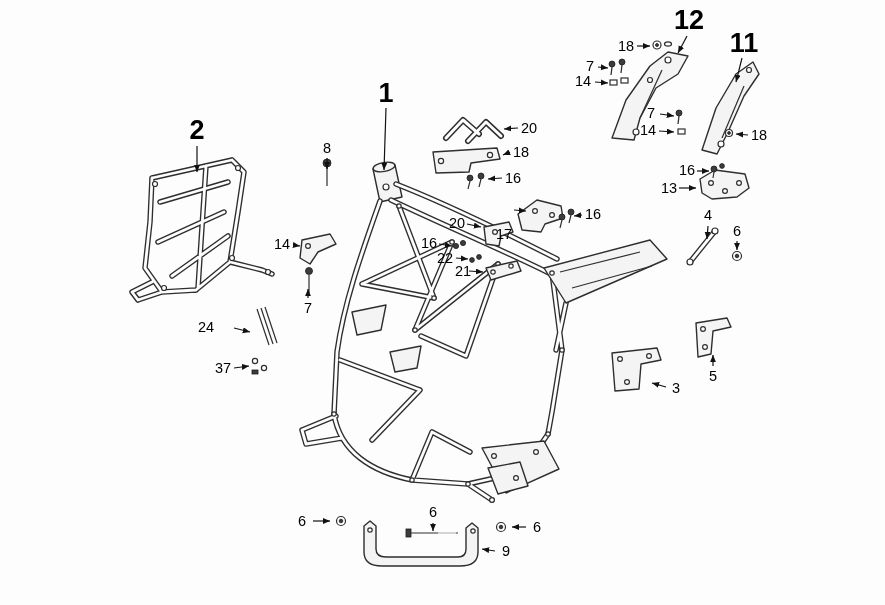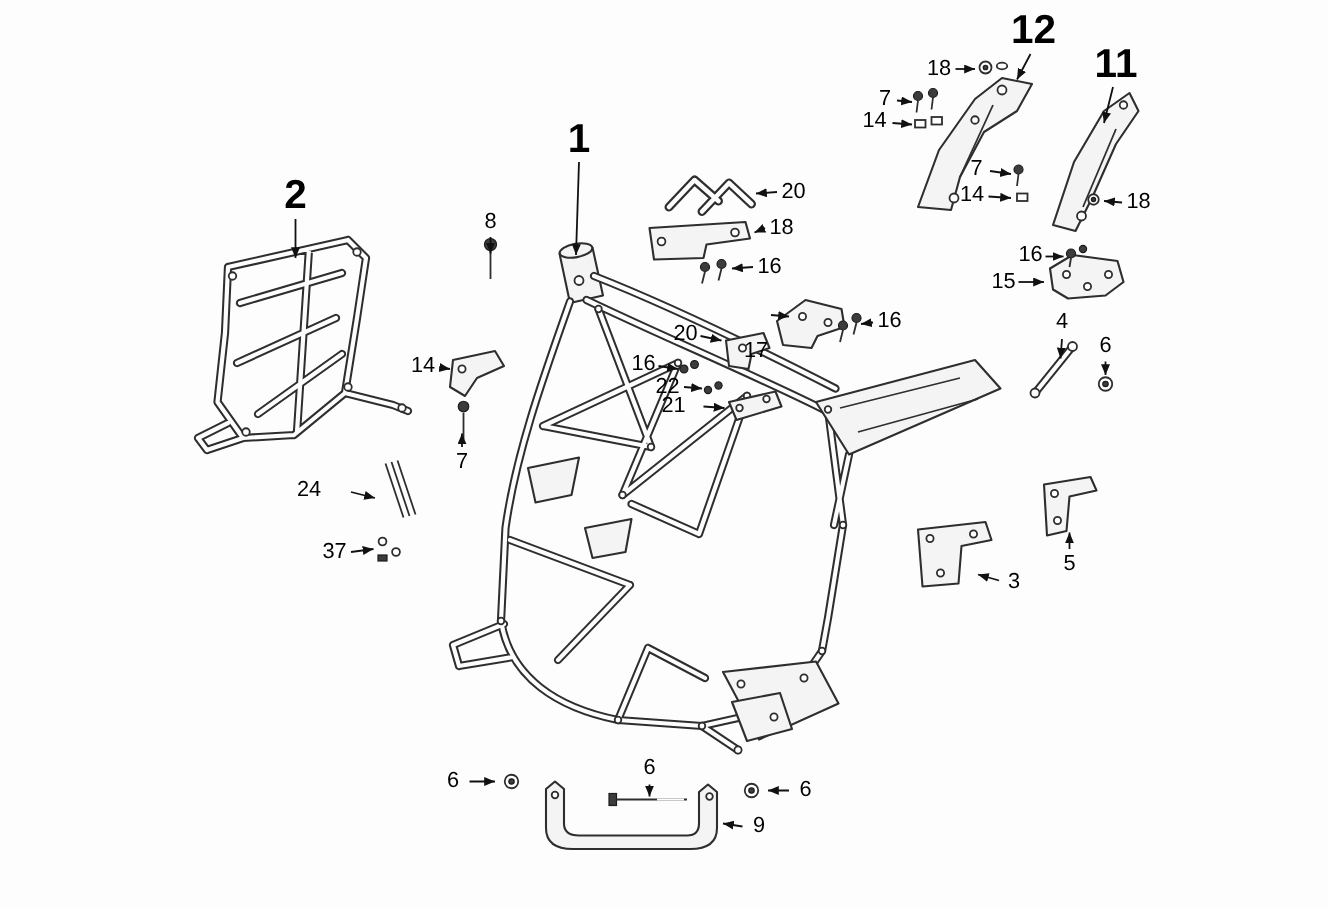--- a/index.html
+++ b/index.html
@@ -306,29 +306,29 @@
       <div class="callout" style="left: 590px; top: 66px;">7</div>
       <div class="callout" style="left: 583px; top: 81px;">14</div>
       <div class="callout" style="left: 529px; top: 128px;">20</div>
       <div class="callout" style="left: 521px; top: 152px;">18</div>
       <div class="callout" style="left: 513px; top: 178px;">16</div>
       <div class="callout" style="left: 327px; top: 148px;">8</div>
       <div class="callout" style="left: 651px; top: 113px;">7</div>
       <div class="callout" style="left: 648px; top: 130px;">14</div>
       <div class="callout" style="left: 759px; top: 135px;">18</div>
       <div class="callout" style="left: 687px; top: 170px;">16</div>
-      <div class="callout" style="left: 669px; top: 188px;">15</div>
+      <div class="callout" style="left: 669px; top: 188px;">13</div>
       <div class="callout" style="left: 504px; top: 210px; margin-top: 24px;">17</div>
       <div class="callout" style="left: 593px; top: 214px;">16</div>
       <div class="callout" style="left: 457px; top: 223px;">20</div>
       <div class="callout" style="left: 708px; top: 215px;">4</div>
       <div class="callout" style="left: 737px; top: 231px;">6</div>
       <div class="callout" style="left: 429px; top: 243px;">16</div>
       <div class="callout" style="left: 445px; top: 258px;">22</div>
-      <div class="callout" style="left: 449px; top: 271px; text-align: right;">21</div>
+      <div class="callout" style="left: 463px; top: 271px; text-align: right;">21</div>
       <div class="callout" style="left: 282px; top: 244px;">14</div>
       <div class="callout" style="left: 308px; top: 308px;">7</div>
       <div class="callout" style="left: 206px; top: 327px;">24</div>
       <div class="callout" style="left: 223px; top: 368px;">37</div>
       <div class="callout" style="left: 676px; top: 388px;">3</div>
       <div class="callout" style="left: 713px; top: 376px;">5</div>
       <div class="callout" style="left: 302px; top: 521px;">6</div>
       <div class="callout" style="left: 433px; top: 512px;">6</div>
       <div class="callout" style="left: 537px; top: 527px;">6</div>
       <div class="callout" style="left: 506px; top: 551px;">9</div>

